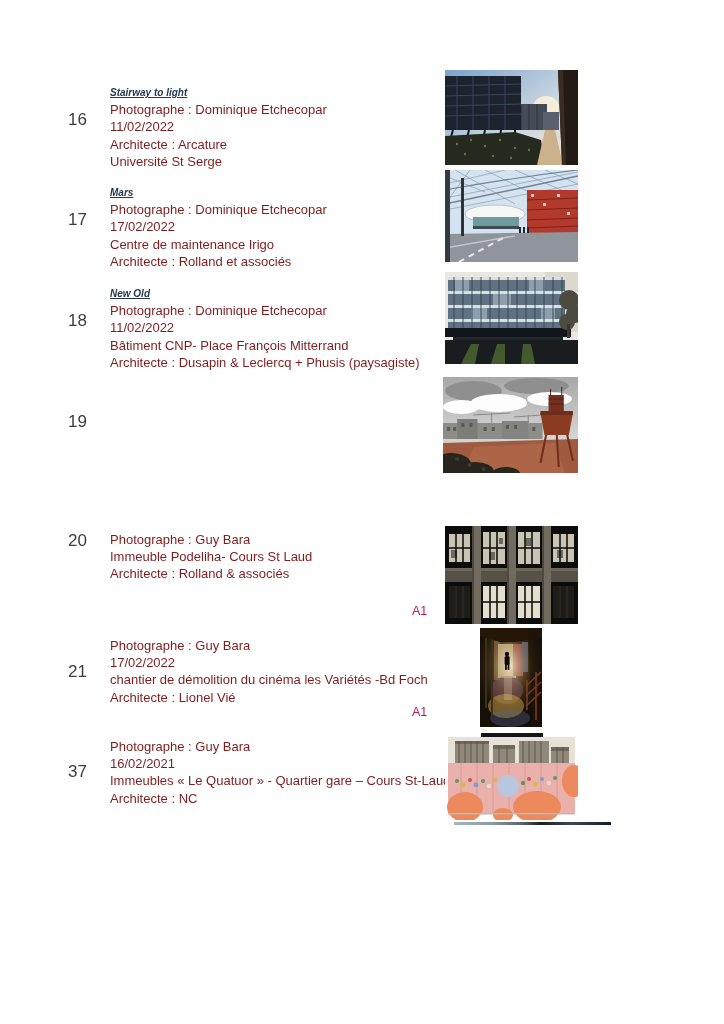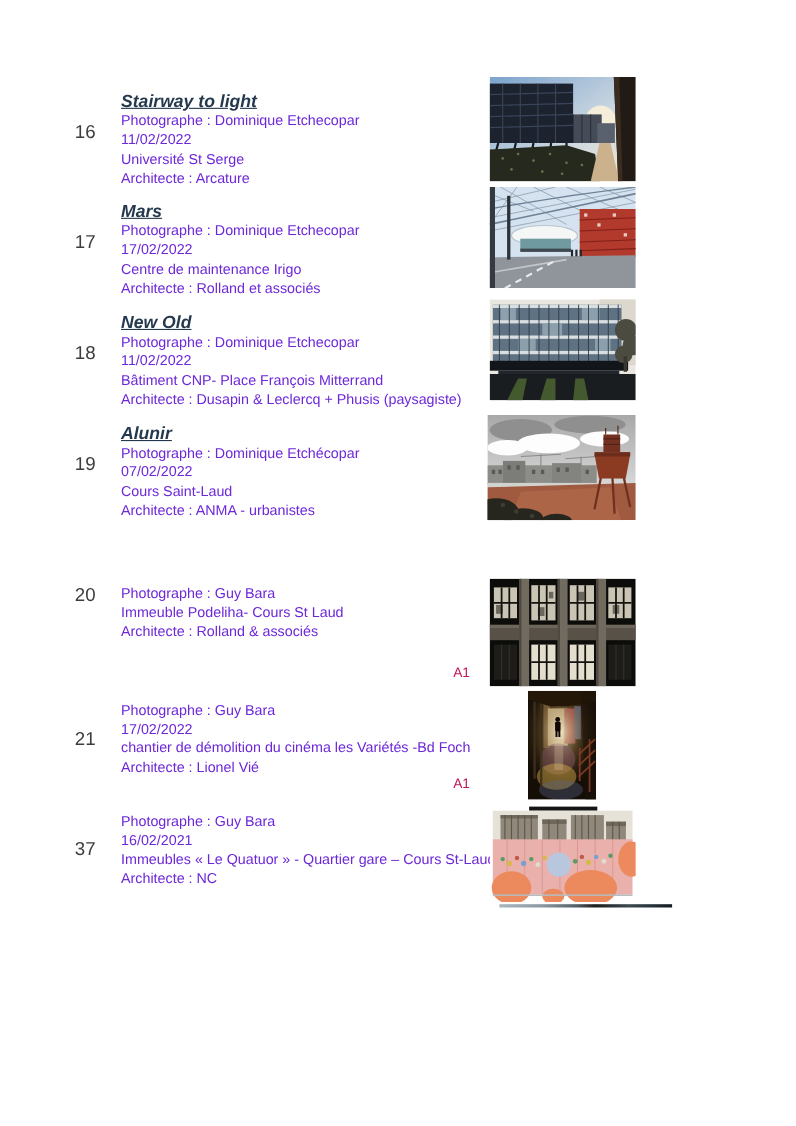--- a/index.html
+++ b/index.html
@@ -6,24 +6,24 @@
   .page{
     position:relative;width:724px;height:1024px;background:#ffffff;
     font-family:"Liberation Sans",sans-serif;color:#3d3d3d;overflow:hidden;
   }
   .num{
     position:absolute;left:68px;width:26px;font-size:17px;color:#3d3d3d;
   }
   .tblock{position:absolute;left:110px;width:340px;}
   .tblock.wide{width:345px;}
   .title{
-    font-size:16px;font-weight:bold;font-style:italic;
+    font-size:10px;font-weight:bold;font-style:italic;
     text-decoration:underline;color:#24384e;line-height:17.2px;
   }
-  .line{font-size:13px;line-height:17.2px;color:#6d28d9;white-space:nowrap;}
+  .line{font-size:13px;line-height:17.2px;color:#7f1d1d;white-space:nowrap;}
   .photo{position:absolute;overflow:hidden;line-height:0;}
   .photo svg{display:block;}
   .a1{
     position:absolute;left:412px;width:30px;font-size:12.5px;font-weight:normal;
     color:#be185d;
   }
   .sliver{
     position:absolute;left:454px;top:822px;width:157px;height:3px;
     background:linear-gradient(90deg,#a8b6bf 0%,#8a98a2 25%,#545e66 45%,#1e1e1e 55%,#3c4a52 75%,#141c24 100%);
   }
@@ -31,22 +31,22 @@
 </head>
 <body>
 
 <div class="page">
 
   <div class="num" style="top:110px">16</div>
   <div class="tblock" style="top:84px">
     <div class="title">Stairway to light</div>
     <div class="line">Photographe : Dominique Etchecopar</div>
     <div class="line">11/02/2022</div>
+    <div class="line">Architecte : Arcature</div>
     <div class="line">Université St Serge</div>
-    <div class="line">Architecte : Arcature</div>
   </div>
   <div class="photo" style="left:445px;top:70px;width:133px;height:95px">
     <svg viewBox="0 0 133 95" width="133" height="95" preserveAspectRatio="none">
       <defs>
           <linearGradient id="s16" x1="0" y1="0" x2="1" y2="1">
         <stop offset="0" stop-color="#7ba3cc"></stop>
             <stop offset=".6" stop-color="#cfd9e2"></stop>
             <stop offset="1" stop-color="#f2e6cd"></stop>
       </linearGradient>
         </defs>
@@ -201,27 +201,20 @@
       <g fill="#4c4b40">
           <circle cx="124" cy="28" r="10"></circle>
           <circle cx="130" cy="42" r="9"></circle>
           <circle cx="122" cy="50" r="8"></circle>
         </g>
       <rect x="122" y="52" width="3" height="14" fill="#3a372e"></rect>
     </svg>
   </div>
 
   <div class="num" style="top:412px">19</div>
-  <div class="tblock" style="top:386px">
-    <div class="title">Alunir</div>
-    <div class="line">Photographe : Dominique Etchécopar</div>
-    <div class="line">07/02/2022</div>
-    <div class="line">Cours Saint-Laud</div>
-    <div class="line">Architecte : ANMA - urbanistes</div>
-  </div>
   <div class="photo" style="left:443px;top:377px;width:135px;height:96px">
     <svg viewBox="0 0 133 96" width="135" height="96" preserveAspectRatio="none">
       <defs>
           <linearGradient id="s19" x1="0" y1="0" x2="0" y2="1">
         <stop offset="0" stop-color="#a8a8a8"></stop>
             <stop offset="1" stop-color="#efefef"></stop>
       </linearGradient>
         </defs>
       <rect width="133" height="96" fill="url(#s19)"></rect>
       <g fill="#8f8f8f">

